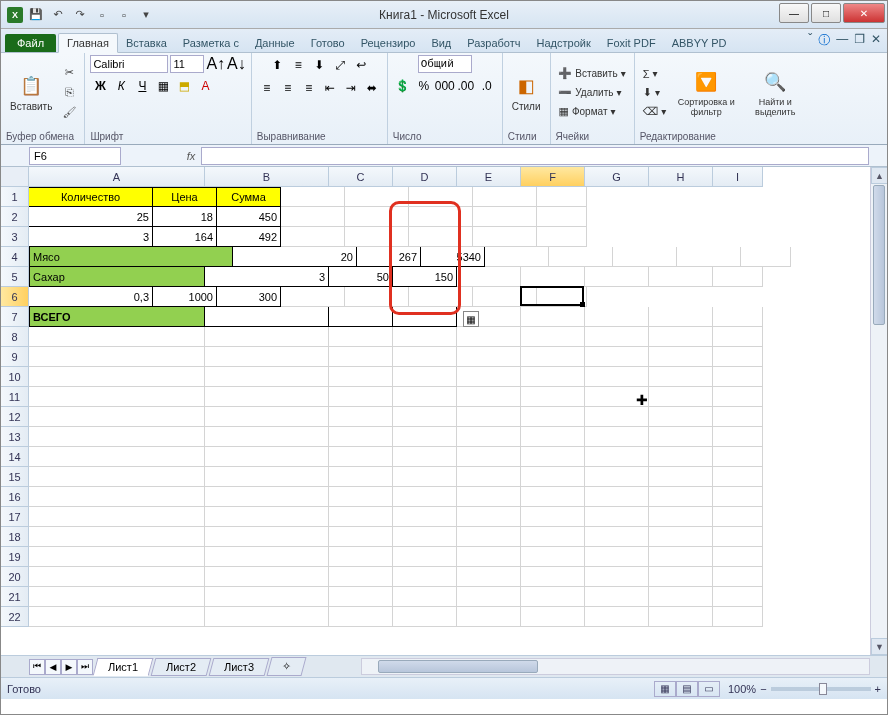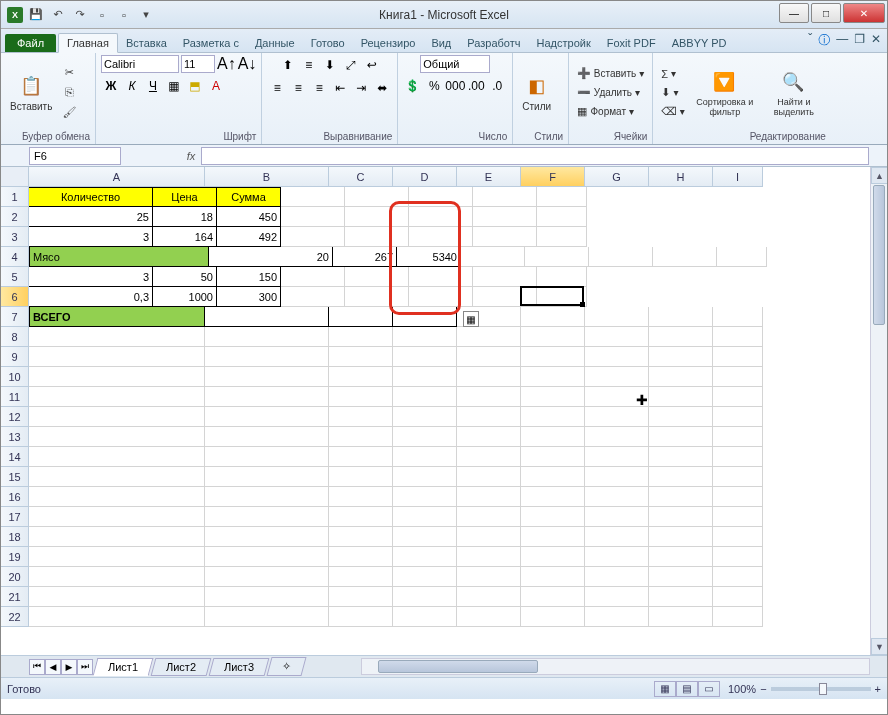--- a/index.html
+++ b/index.html
@@ -18,21 +18,21 @@
 
 .tabs { height: 24px; background: linear-gradient(#e4edf7,#d6e4f2); display: flex; align-items: flex-end; padding-left: 4px; border-bottom: 1px solid #b0c0d0; position: relative; }
 .tabs .filetab { background: #1a6b1a; color: #fff; padding: 3px 12px; font-size: 11px; border-radius: 2px 2px 0 0; margin-right: 2px; cursor: pointer; }
 .tabs .tab { padding: 3px 8px; font-size: 11px; color: #356; cursor: pointer; }
 .tabs .tab.active { background: #f4f8fc; border: 1px solid #b0c0d0; border-bottom: 1px solid #f4f8fc; border-radius: 2px 2px 0 0; color: #333; margin-bottom: -1px; }
 .tabs .helpicons { position: absolute; right: 6px; top: 3px; display: flex; gap: 6px; font-size: 12px; color: #356; }
 
 
 .ribbon { height: 92px; background: linear-gradient(#f4f8fc,#e8f0f8); border-bottom: 1px solid #99aabb; display: flex; }
 .rgroup { border-right: 1px solid #c0d0e0; padding: 2px 5px 0 5px; display: flex; flex-direction: column; justify-content: space-between; }
-.rgroup .glabel { font-size: 10px; color: #556; text-align: right; padding: 1px 0 2px 0; margin-left: 16px; }
+.rgroup .glabel { font-size: 10px; color: #556; text-align: left; padding: 1px 0 2px 0; }
 .rgroup .gbody { flex: 1; display: flex; align-items: center; gap: 3px; }
 .bigbtn { display: flex; flex-direction: column; align-items: center; gap: 2px; padding: 2px 4px; cursor: pointer; font-size: 10px; color: #333; }
 .bigbtn .icn { width: 26px; height: 26px; display: flex; align-items: center; justify-content: center; font-size: 18px; }
 .smallcol { display: flex; flex-direction: column; gap: 2px; }
 .smallcol .sbtn { width: 20px; height: 18px; display: flex; align-items: center; justify-content: center; font-size: 11px; color: #444; cursor: pointer; }
 .fontrow { display: flex; gap: 2px; align-items: center; }
 .fontsel { width: 78px; height: 18px; font-size: 11px; border: 1px solid #aac; background: #fff; padding: 0 2px; }
 .sizesel { width: 34px; height: 18px; font-size: 11px; border: 1px solid #aac; background: #fff; padding: 0 2px; }
 .fmtbtns { display: flex; gap: 1px; }
 .fmtbtns .fb { width: 20px; height: 20px; display: flex; align-items: center; justify-content: center; font-size: 12px; cursor: pointer; border: 1px solid transparent; }
@@ -184,21 +184,21 @@
         <div class="fb">≡</div>
         <div class="fb">⇤</div>
         <div class="fb">⇥</div>
         <div class="fb">⬌</div>
       </div>
     </div>
     <div class="glabel">Выравнивание</div>
   </div>
   <div class="rgroup">
     <div class="gbody" style="flex-direction:column;gap:3px">
-      <input class="fontsel" style="width: 70px;" value="Общий">
+      <input class="fontsel" style="width: 54px; font-family: Liberation Mono, monospace;" value="Общий">
       <div class="fmtbtns">
         <div class="fb">💲</div>
         <div class="fb">%</div>
         <div class="fb">000</div>
         <div class="fb">.00</div>
         <div class="fb">.0</div>
       </div>
     </div>
     <div class="glabel">Число</div>
   </div>
@@ -309,31 +309,32 @@
         <div class="cell tbl num" style="width: 124px;">3</div>
         <div class="cell tbl num" style="width: 64px;">164</div>
         <div class="cell tbl num" style="width: 64px;">492</div>
         <div class="cell" style="width: 64px;"></div>
         <div class="cell" style="width: 64px;"></div>
         <div class="cell" style="width: 64px;"></div>
         <div class="cell" style="width: 64px;"></div>
         <div class="cell" style="width: 50px;"></div>
       </div>
       <div class="row">
-        <div class="cell tbl tblleft grn" style="width: 180px;">Мясо</div>
+        <div class="cell tbl tblleft grn" style="width: 204px;">Мясо</div>
         <div class="cell tbl num" style="width: 124px;">20</div>
         <div class="cell tbl num" style="width: 64px;">267</div>
         <div class="cell tbl num" style="width: 64px;">5340</div>
         <div class="cell" style="width: 64px;"></div>
         <div class="cell" style="width: 64px;"></div>
         <div class="cell" style="width: 64px;"></div>
         <div class="cell" style="width: 64px;"></div>
         <div class="cell" style="width: 50px;"></div>
       </div>
       <div class="row">
+        <div class="cell tbl tblleft grn" style="width: 176px;">Сахар</div>
         <div class="cell tbl num" style="width: 124px;">3</div>
         <div class="cell tbl num" style="width: 64px;">50</div>
         <div class="cell tbl num" style="width: 64px;">150</div>
         <div class="cell" style="width: 64px;"></div>
         <div class="cell" style="width: 64px;"></div>
         <div class="cell" style="width: 64px;"></div>
         <div class="cell" style="width: 64px;"></div>
         <div class="cell" style="width: 50px;"></div>
       </div>
       <div class="row">

